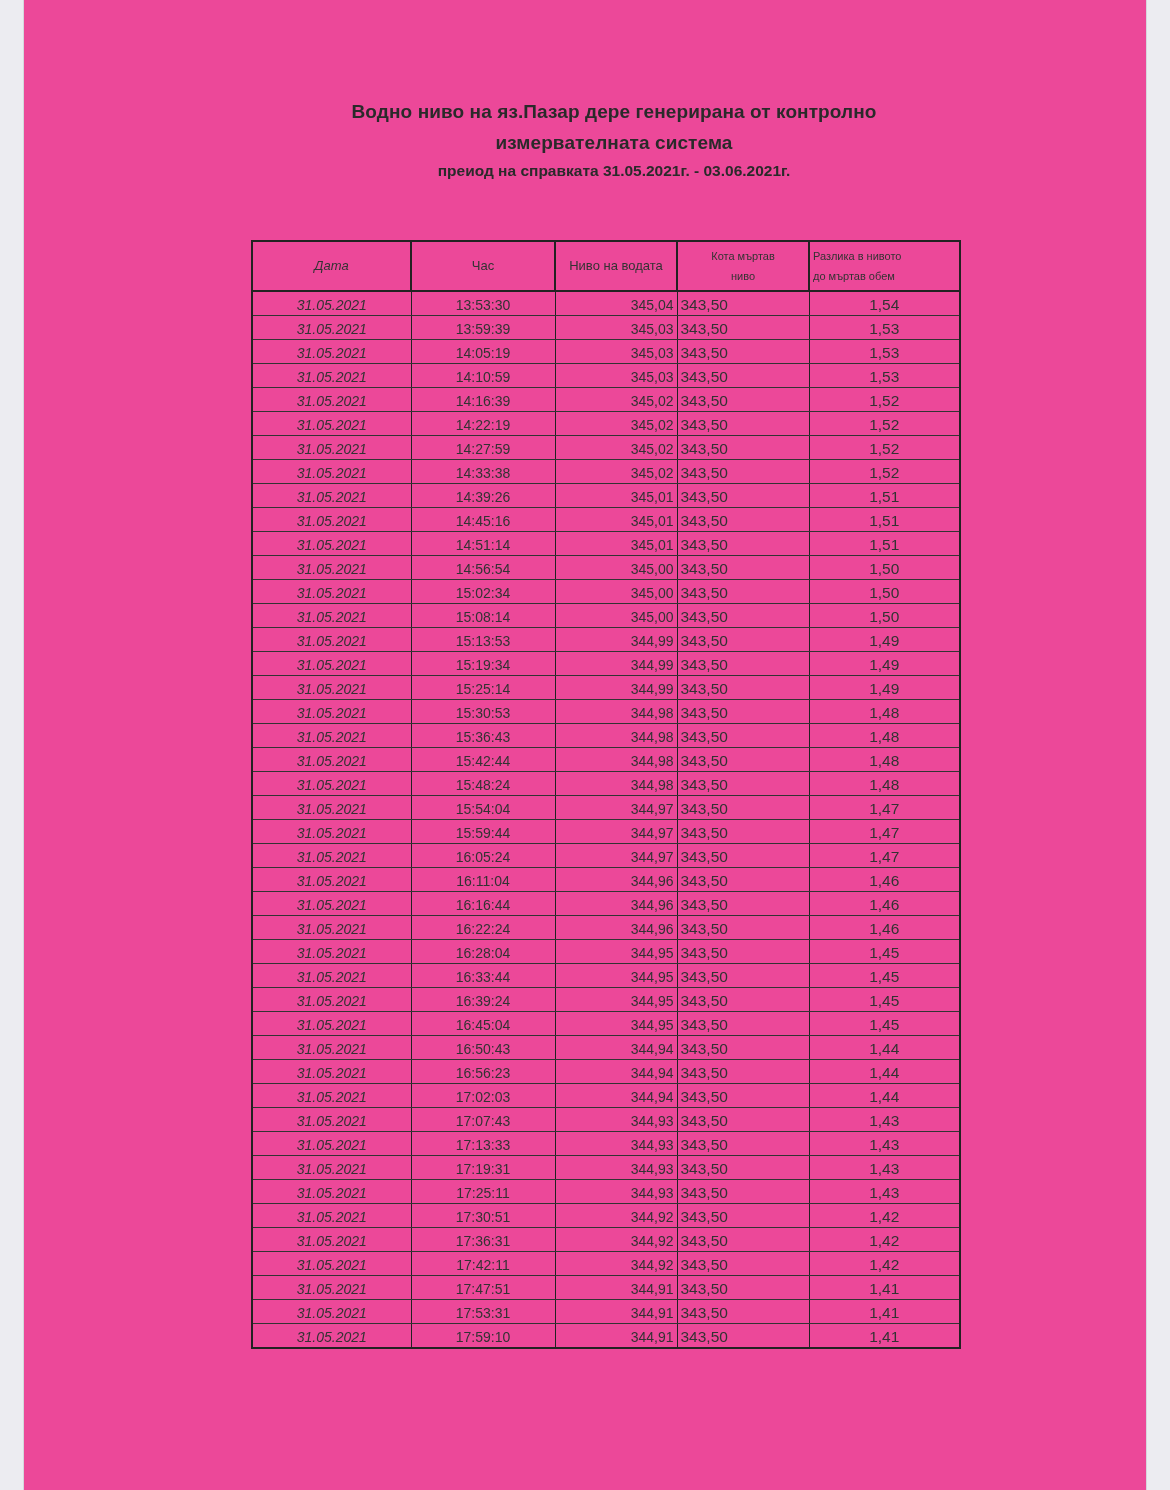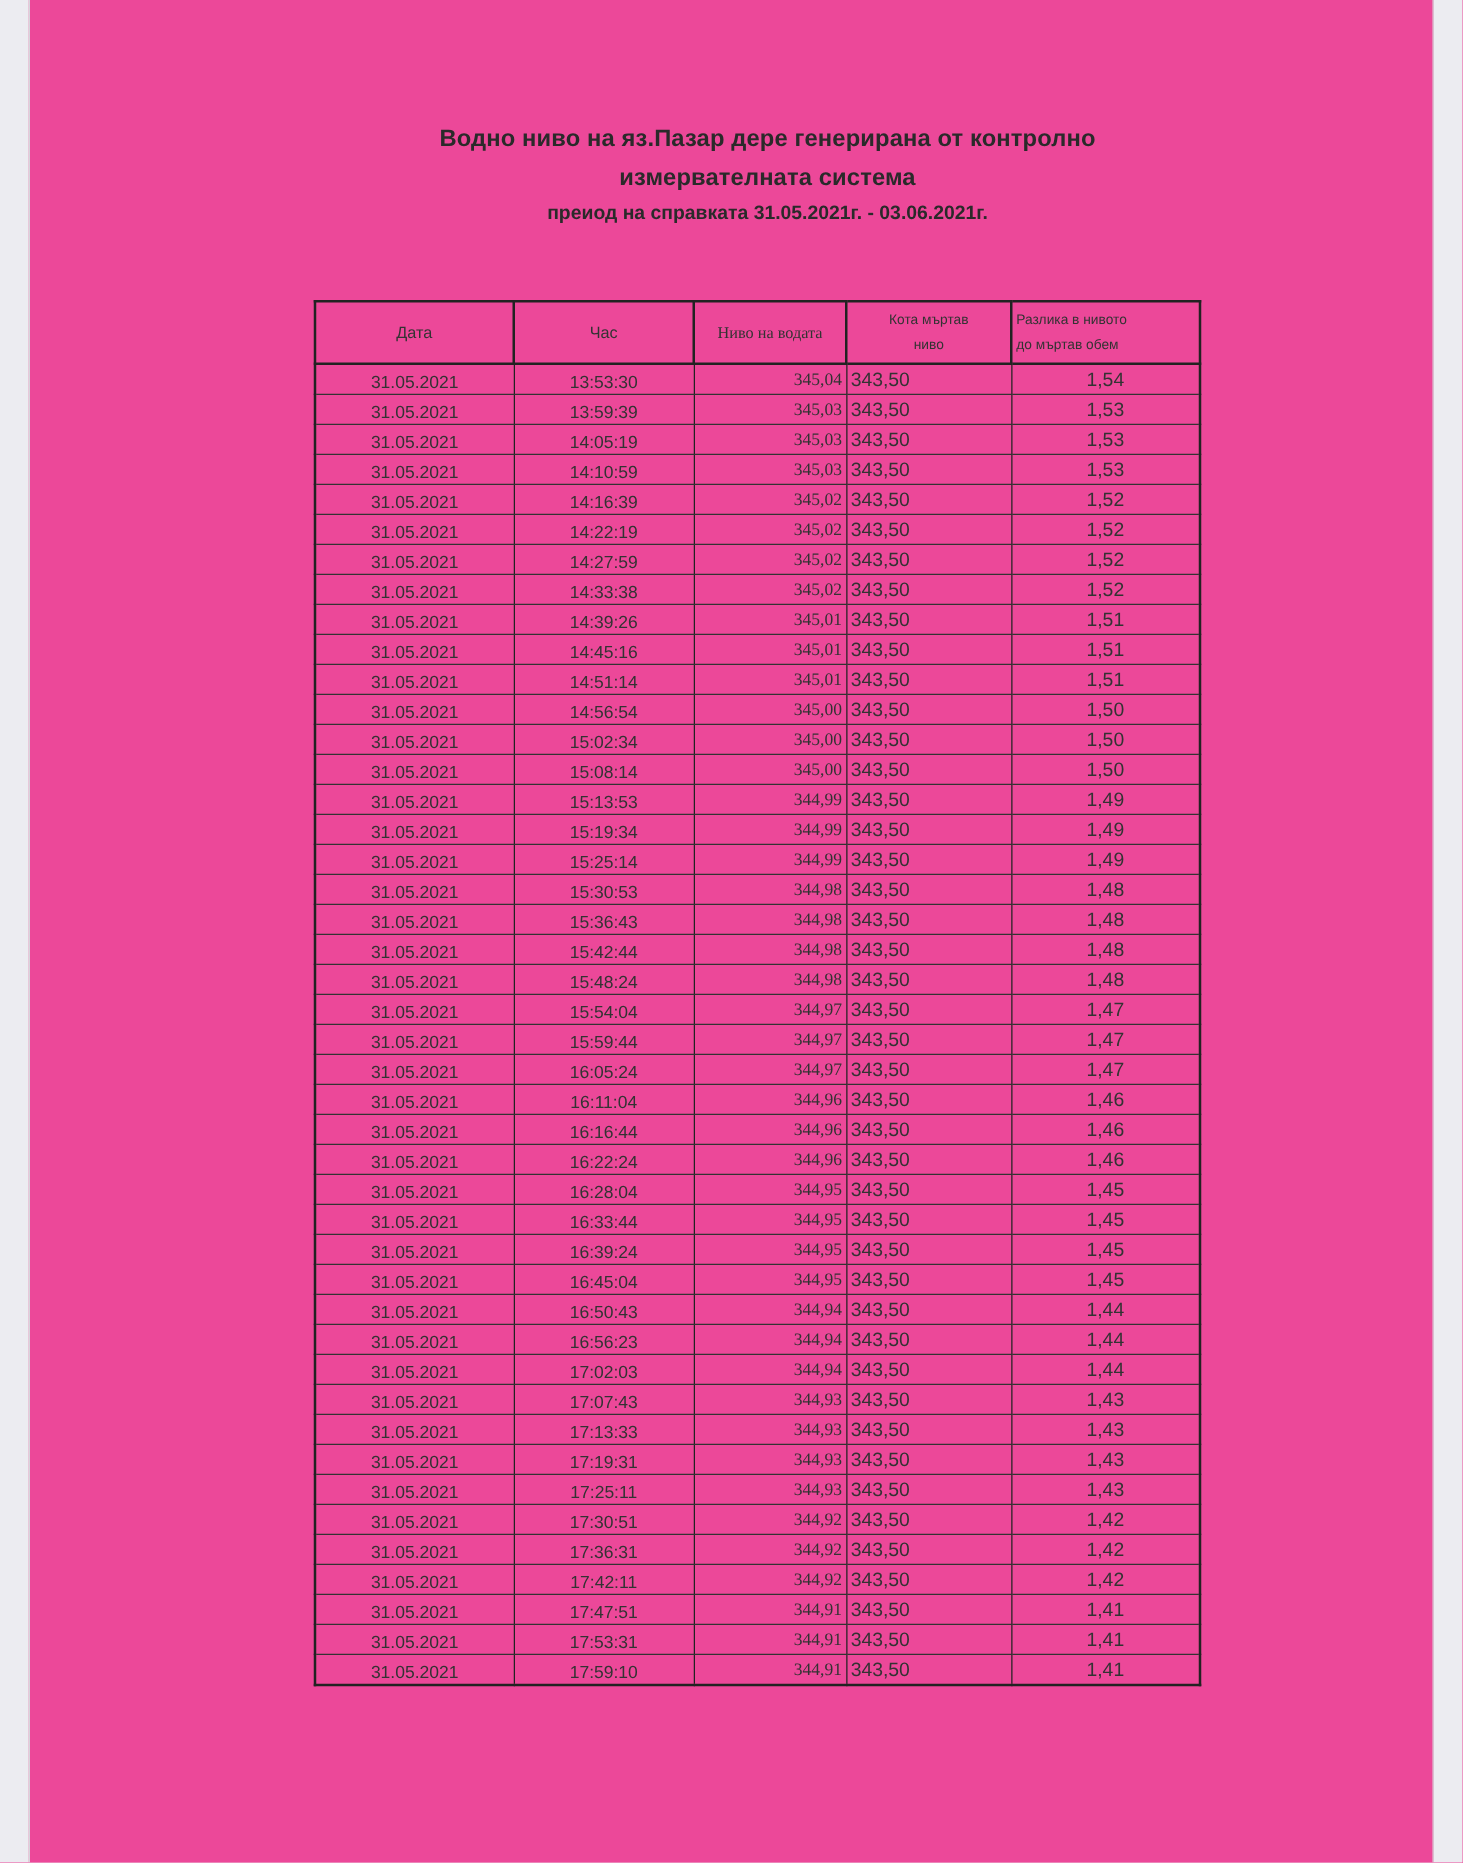--- a/index.html
+++ b/index.html
@@ -59,23 +59,23 @@
     table.data td {
       height: 23px;
       border-left: 1.5px solid #222;
       border-right: 1.5px solid #222;
       border-top: 1.5px solid #333;
       border-bottom: 1.5px solid #333;
       padding: 0 3px;
       vertical-align: bottom;
       line-height: 20px;
     }
-    .c-date { width: 151px; text-align: center; }
+    .c-date { width: 151px; text-align: center; font-style: italic; }
     .c-time { width: 136px; text-align: center; margin-top: 16px; }
-    .c-level { width: 114px; text-align: right; font-family: Liberation Serif, serif; }
+    .c-level { width: 114px; text-align: right; }
     .c-dead { width: 124px; text-align: left; font-size: 15.5px; }
     .c-diff { width: 143px; text-align: center; font-size: 15.5px; }
   </style>
 </head>
 <body>
 
 <div class="page">
   <div class="title-block">
     <div class="title-line">Водно ниво на яз.Пазар дере генерирана от контролно</div>
     <div class="title-line">измервателната система</div>

